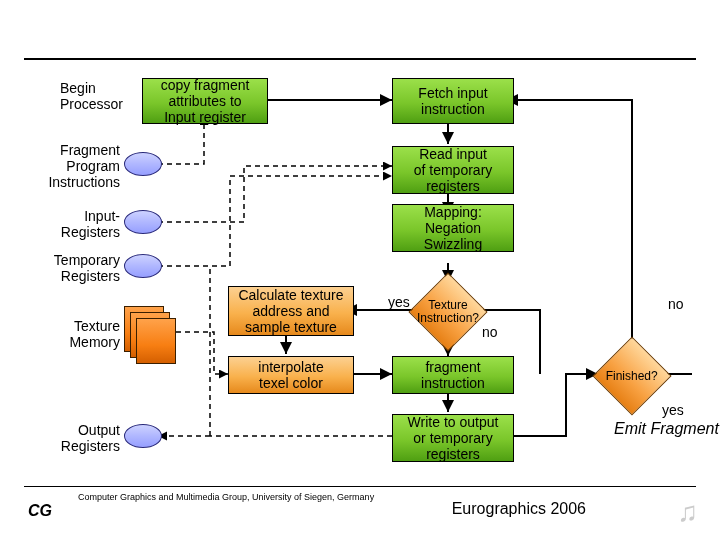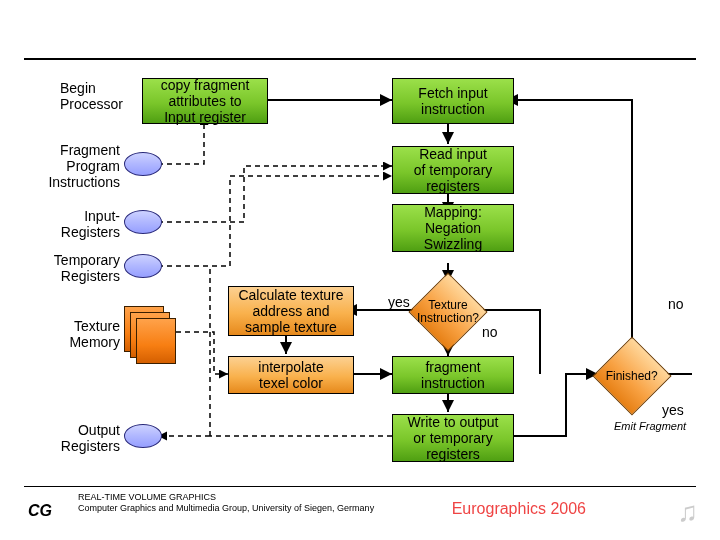--- a/index.html
+++ b/index.html
@@ -10,24 +10,24 @@
   .lbl.left{text-align:left}
   .ell{position:absolute;border-radius:50%;background:linear-gradient(180deg,#cdd2ff 0%,#b0b7ff 50%,#969fff 100%);border:1px solid #2a2a7a}
   .box{position:absolute;border:1px solid #000;text-align:center;display:flex;align-items:center;justify-content:center;font-size:14px;line-height:16px;padding:0 4px}
   .grn{background:linear-gradient(180deg,#9be04a 0%,#7ac62a 55%,#4f9f12 100%)}
   .orn{background:linear-gradient(180deg,#fcd091 0%,#f9b14c 55%,#e6891c 100%)}
   .texmem{position:absolute}
   .texmem div{position:absolute;width:38px;height:44px;background:linear-gradient(180deg,#ffa24a 0%,#f77e12 60%,#d45f00 100%);border:1px solid #3a1f00}
   .diamond{position:absolute;background:linear-gradient(180deg,#ffd79b 0%,#f8a142 60%,#e67f14 100%);border:1px solid #6b3a00;transform:rotate(45deg);display:flex;align-items:center;justify-content:center}
   .diamond span{transform:rotate(-45deg);font-size:12px;text-align:center;line-height:13px}
   .yesno{position:absolute;font-size:14px}
-  .emit{position:absolute;font-size:11px;font-style:italic}
+  .emit{position:absolute;font-size:16px;font-style:italic}
   .footer{position:absolute;left:78px;top:492px;font-size:9px;line-height:11px;color:#000}
   .cg{position:absolute;left:28px;top:502px;font-size:16px;font-weight:bold;font-style:italic}
-  .euro{position:absolute;right:134px;top:500px;font-size:16px;color:#ef4444}
+  .euro{position:absolute;right:134px;top:500px;font-size:16px;color:#000000}
   .note{position:absolute;right:22px;top:496px;font-size:28px;color:#ccc}
   .hrfoot{position:absolute;left:24px;top:486px;width:672px;height:1px;background:#000}
   svg.wires{position:absolute;left:0;top:0;width:720px;height:540px;pointer-events:none}
 </style>
 </head>
 <body>
 
 <div class="page">
   <div class="hr"></div>
 
@@ -132,18 +132,17 @@
 
   <div class="yesno" style="left:388px;top:294px">yes</div>
   <div class="yesno" style="left:482px;top:324px">no</div>
   <div class="yesno" style="left:668px;top:296px">no</div>
   <div class="yesno" style="left:662px;top:402px">yes</div>
   <div class="emit" style="left:614px;top:420px">Emit Fragment</div>
 
   <div class="hrfoot"></div>
   <div class="cg">CG</div>
   <div class="footer">
-    <div>REAL-TIME VOLUME GRAPHICS</div>
       <div>Computer Graphics and Multimedia Group, University of Siegen, Germany</div>
   </div>
   <div class="euro">Eurographics 2006</div>
   <div class="note">♫</div>
 </div>
 
 </body></html>

